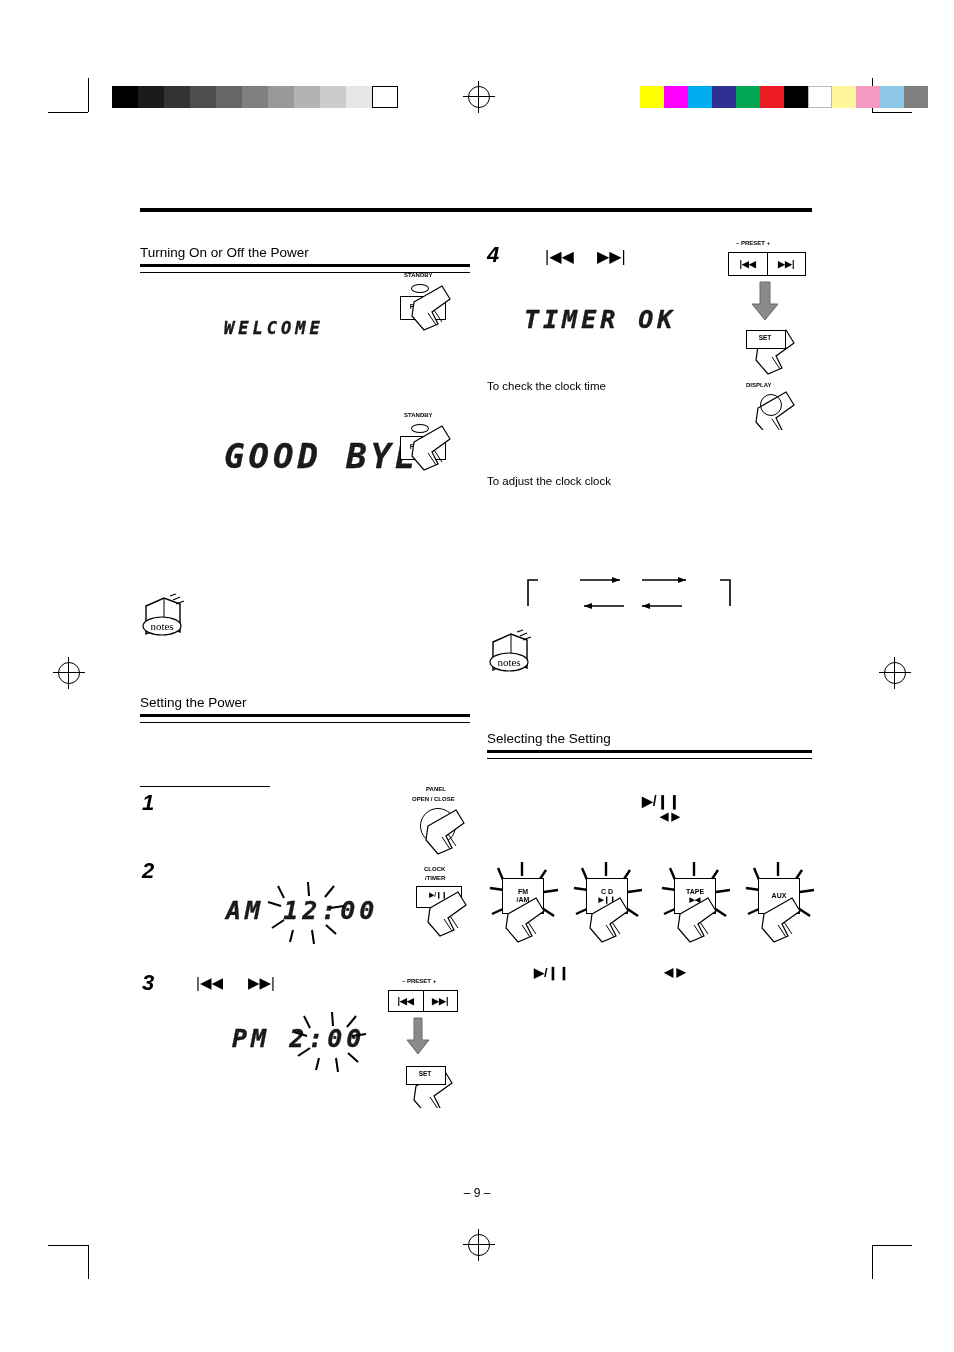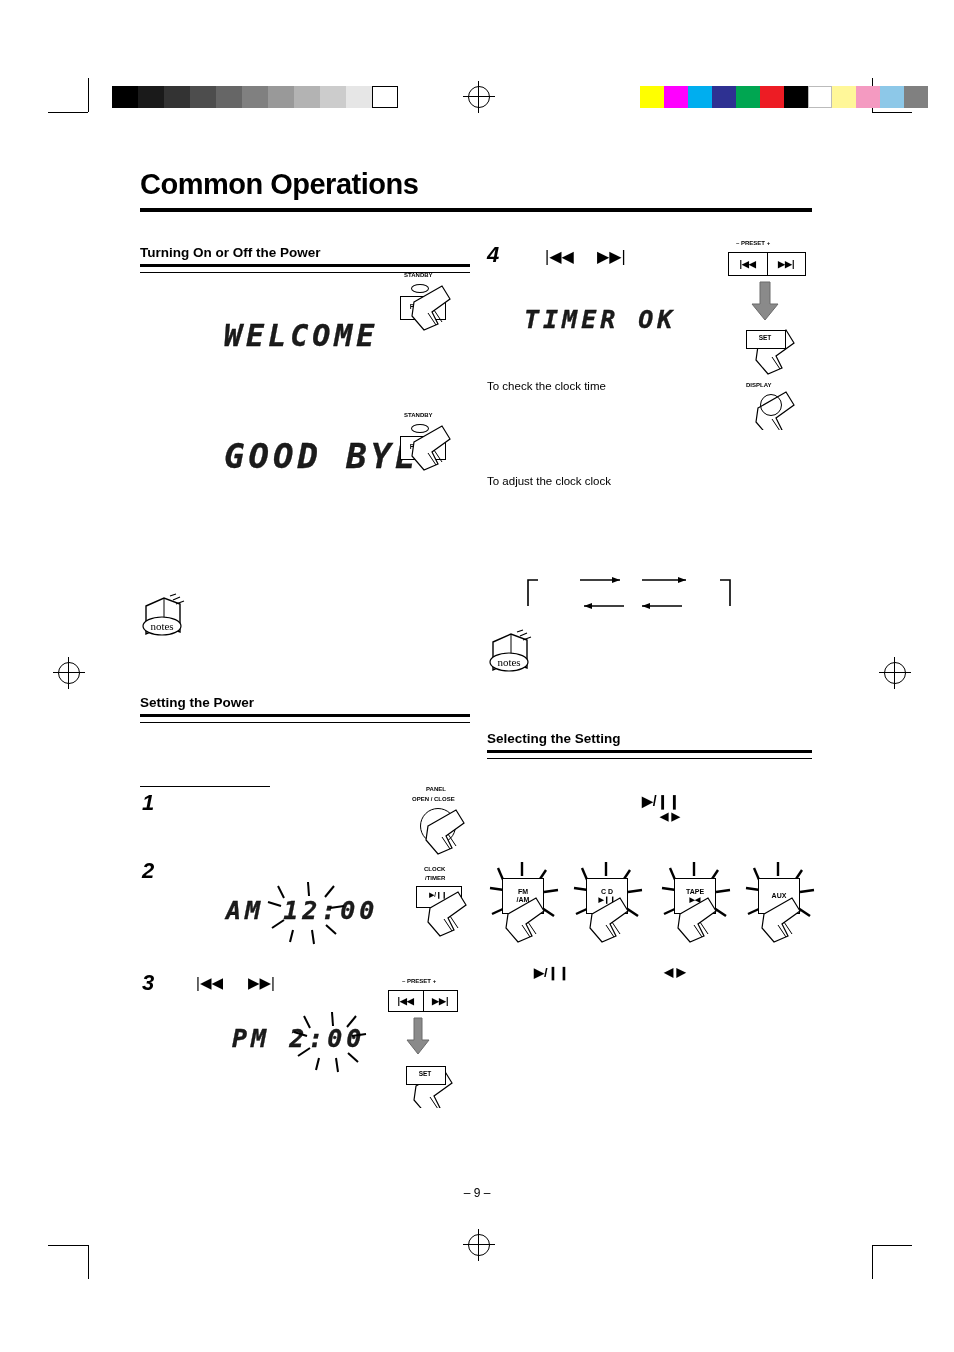--- a/index.html
+++ b/index.html
@@ -24,21 +24,21 @@
   .colorbar div{width:24px;height:22px;}
 
   
   .h1{
     position:absolute;left:140px;top:168px;width:672px;
     font-size:29px;font-weight:bold;letter-spacing:-0.5px;
   }
   .h1rule{position:absolute;left:140px;top:208px;width:672px;height:4px;background:#000;}
 
   .secttl{
-    position:absolute;font-size:13.5px;font-weight:bold;
+    position:absolute;font-size:13.5px;font-weight:normal;
   }
   .sectrule{position:absolute;height:3px;background:#000;}
   .sectrule.thin{height:1px;}
 
   .stepnum{position:absolute;font-size:22px;font-weight:bold;font-style:italic;}
   .subttl{position:absolute;font-size:11.5px;font-weight:normal;}
 
   
   .lcd{
     position:absolute;
@@ -111,28 +111,27 @@
     <div style="background:#00a651"></div>
     <div style="background:#ed1c24"></div>
     <div style="background:#000000"></div>
     <div style="background:#ffffff;border:1px solid #bbb;width:22px;height:20px;"></div>
     <div style="background:#fff799"></div>
     <div style="background:#f49ac1"></div>
     <div style="background:#8dc8e8"></div>
     <div style="background:#808080"></div>
   </div>
 
-  <div class="h1">Common Operations</div>
   <div class="h1rule"></div>
 
   <div class="secttl" style="left:140px;top:245px;">Turning On or Off the Power</div>
   <div class="sectrule" style="left:140px;top:264px;width:330px;"></div>
   <div class="sectrule thin" style="left:140px;top:272px;width:330px;"></div>
 
-  <div class="lcd" style="left:224px;top:318px;font-size:30px;">WELCOME</div>
+  <div class="lcd" style="left:224px;top:318px;font-size:17px;">WELCOME</div>
 
   <div style="position:absolute;left:398px;top:272px;width:72px;height:70px;">
     <div class="tinylbl" style="left:6px;top:0px;">STANDBY</div>
     <div style="position:absolute;left:13px;top:12px;width:16px;height:7px;border:1.2px solid #000;border-radius:50%;"></div>
     <div class="btnbox" style="left:2px;top:24px;width:44px;height:22px;"></div>
     <div class="lbl" style="left:2px;top:31px;width:44px;">POWER</div>
     <svg width="72" height="70" style="position:absolute;left:0;top:0;">
       <path d="M16 30 L44 14 L52 27 L34 40 L40 52 L26 58 L14 44 Z" fill="#fff" stroke="#000" stroke-width="1.2"></path>
       <path d="M30 41 L38 53" stroke="#000" stroke-width="1"></path>
       <path d="M36 38 L44 50" stroke="#000" stroke-width="1"></path>

